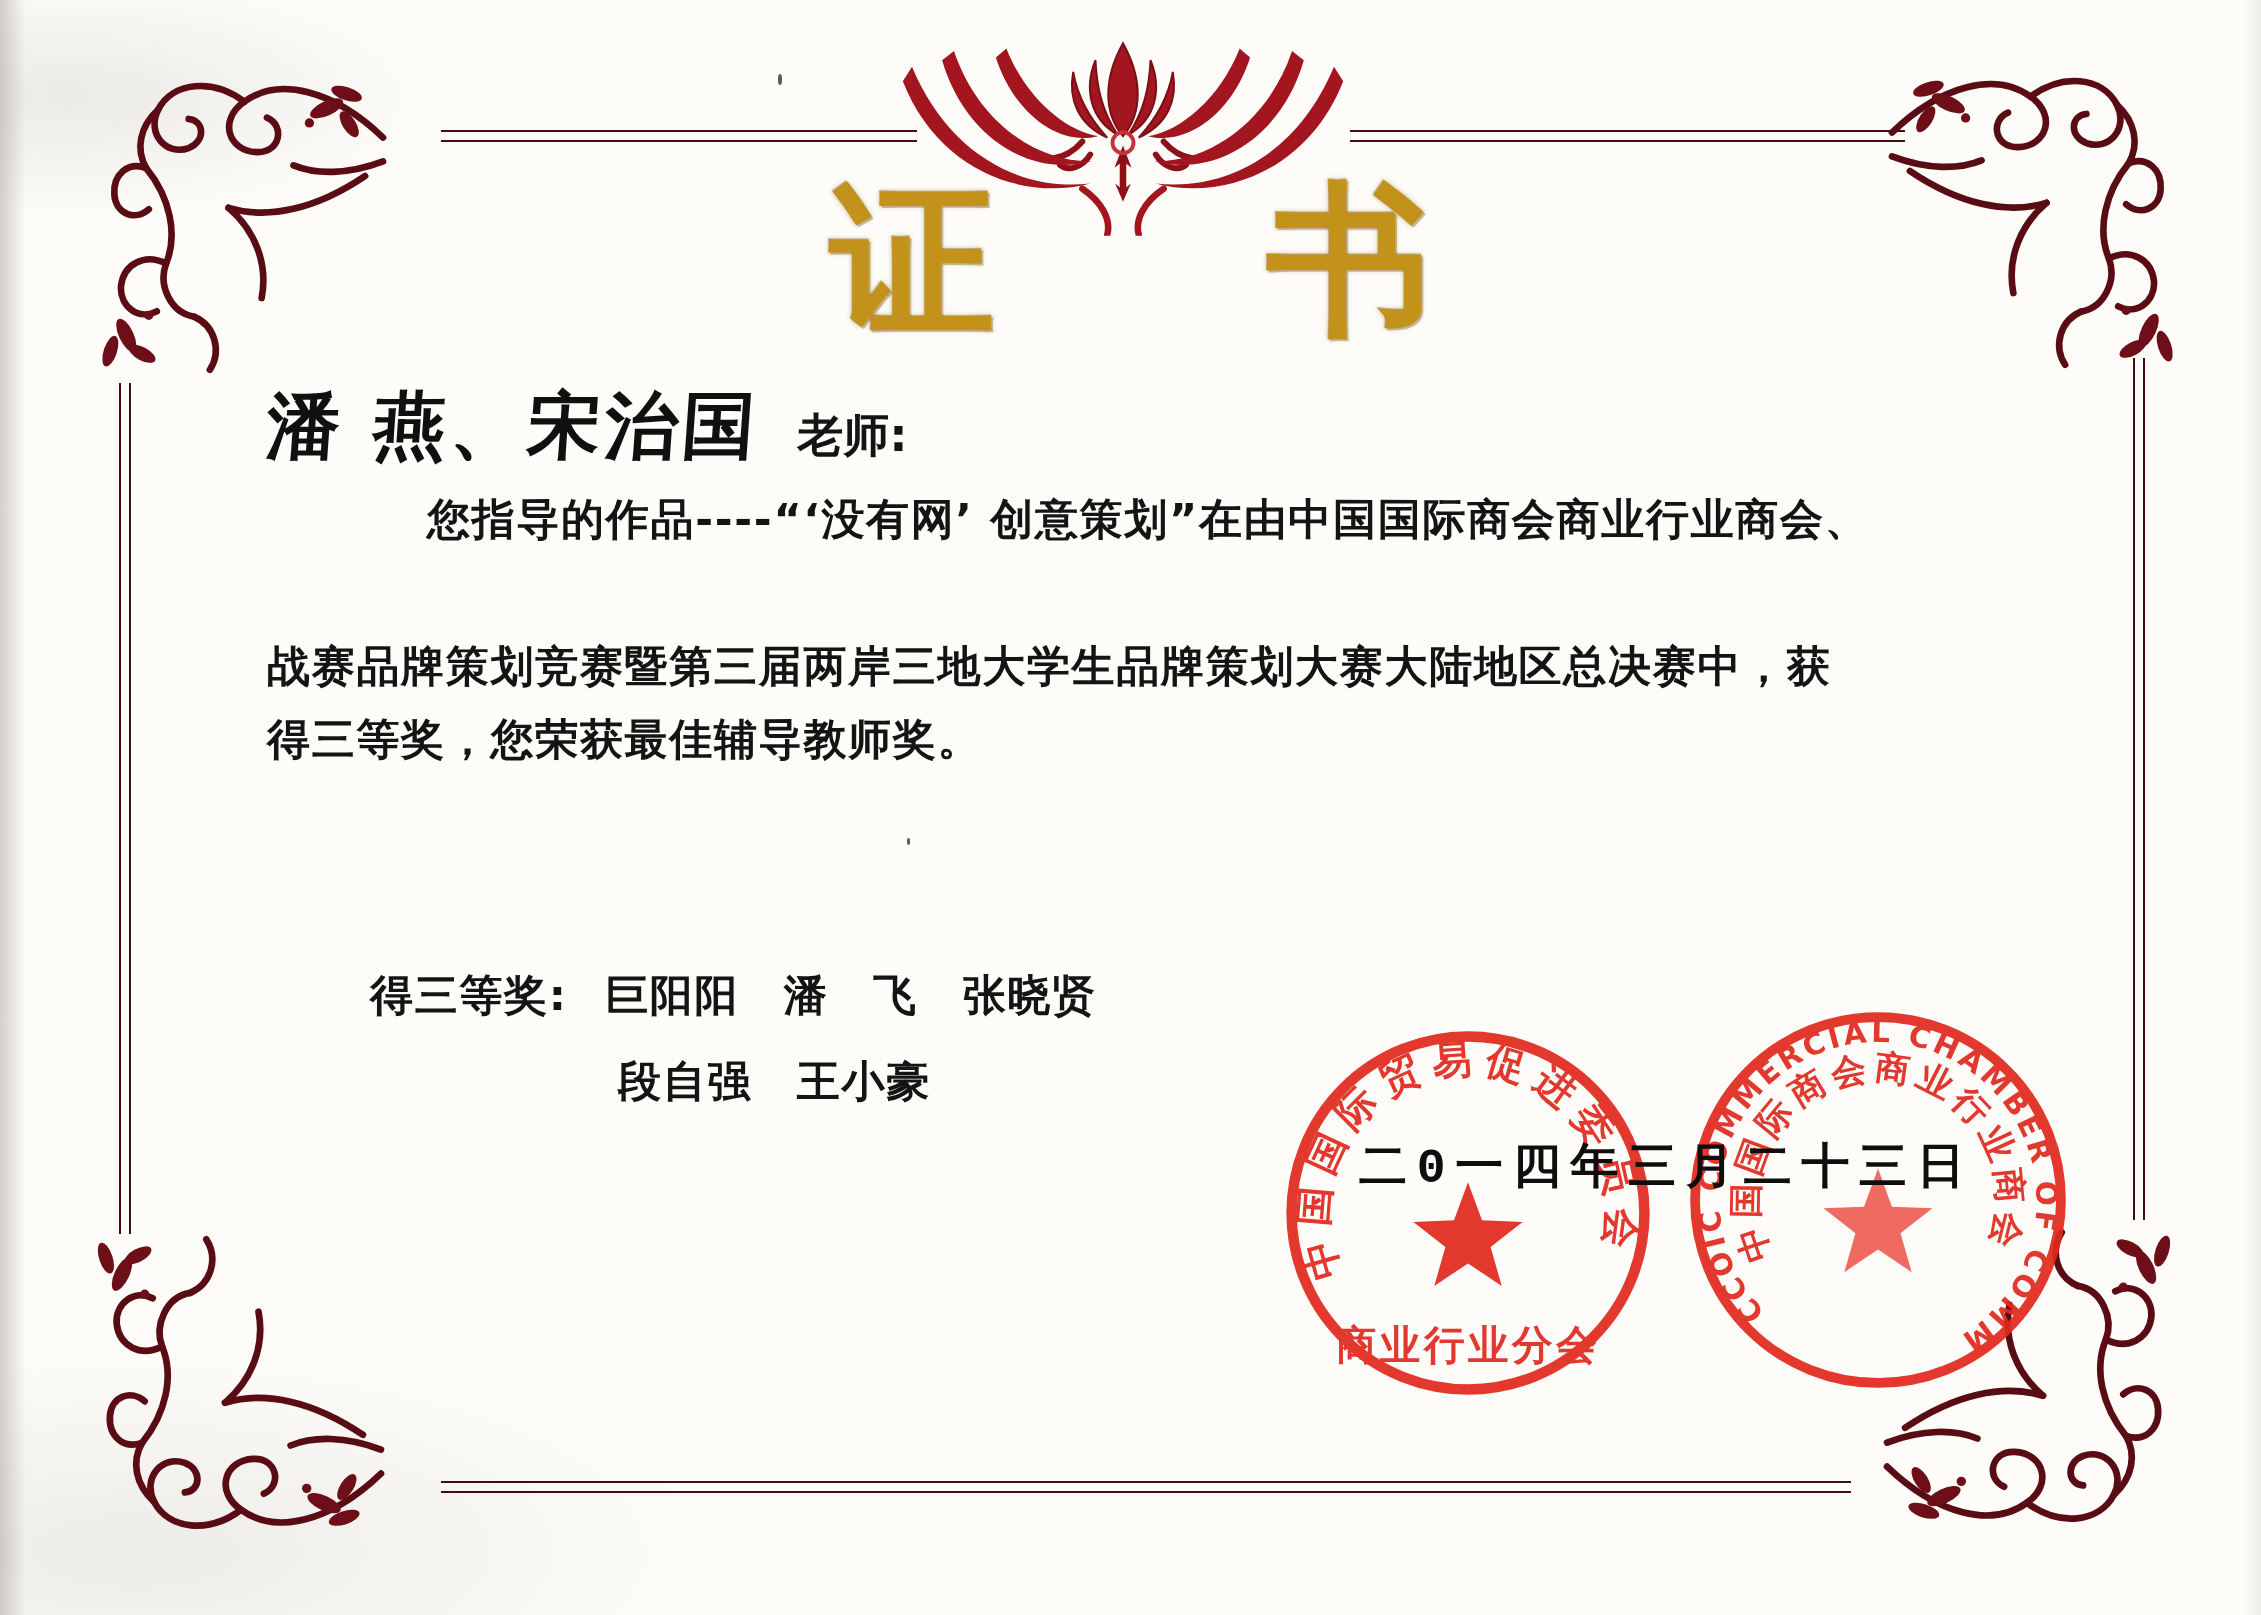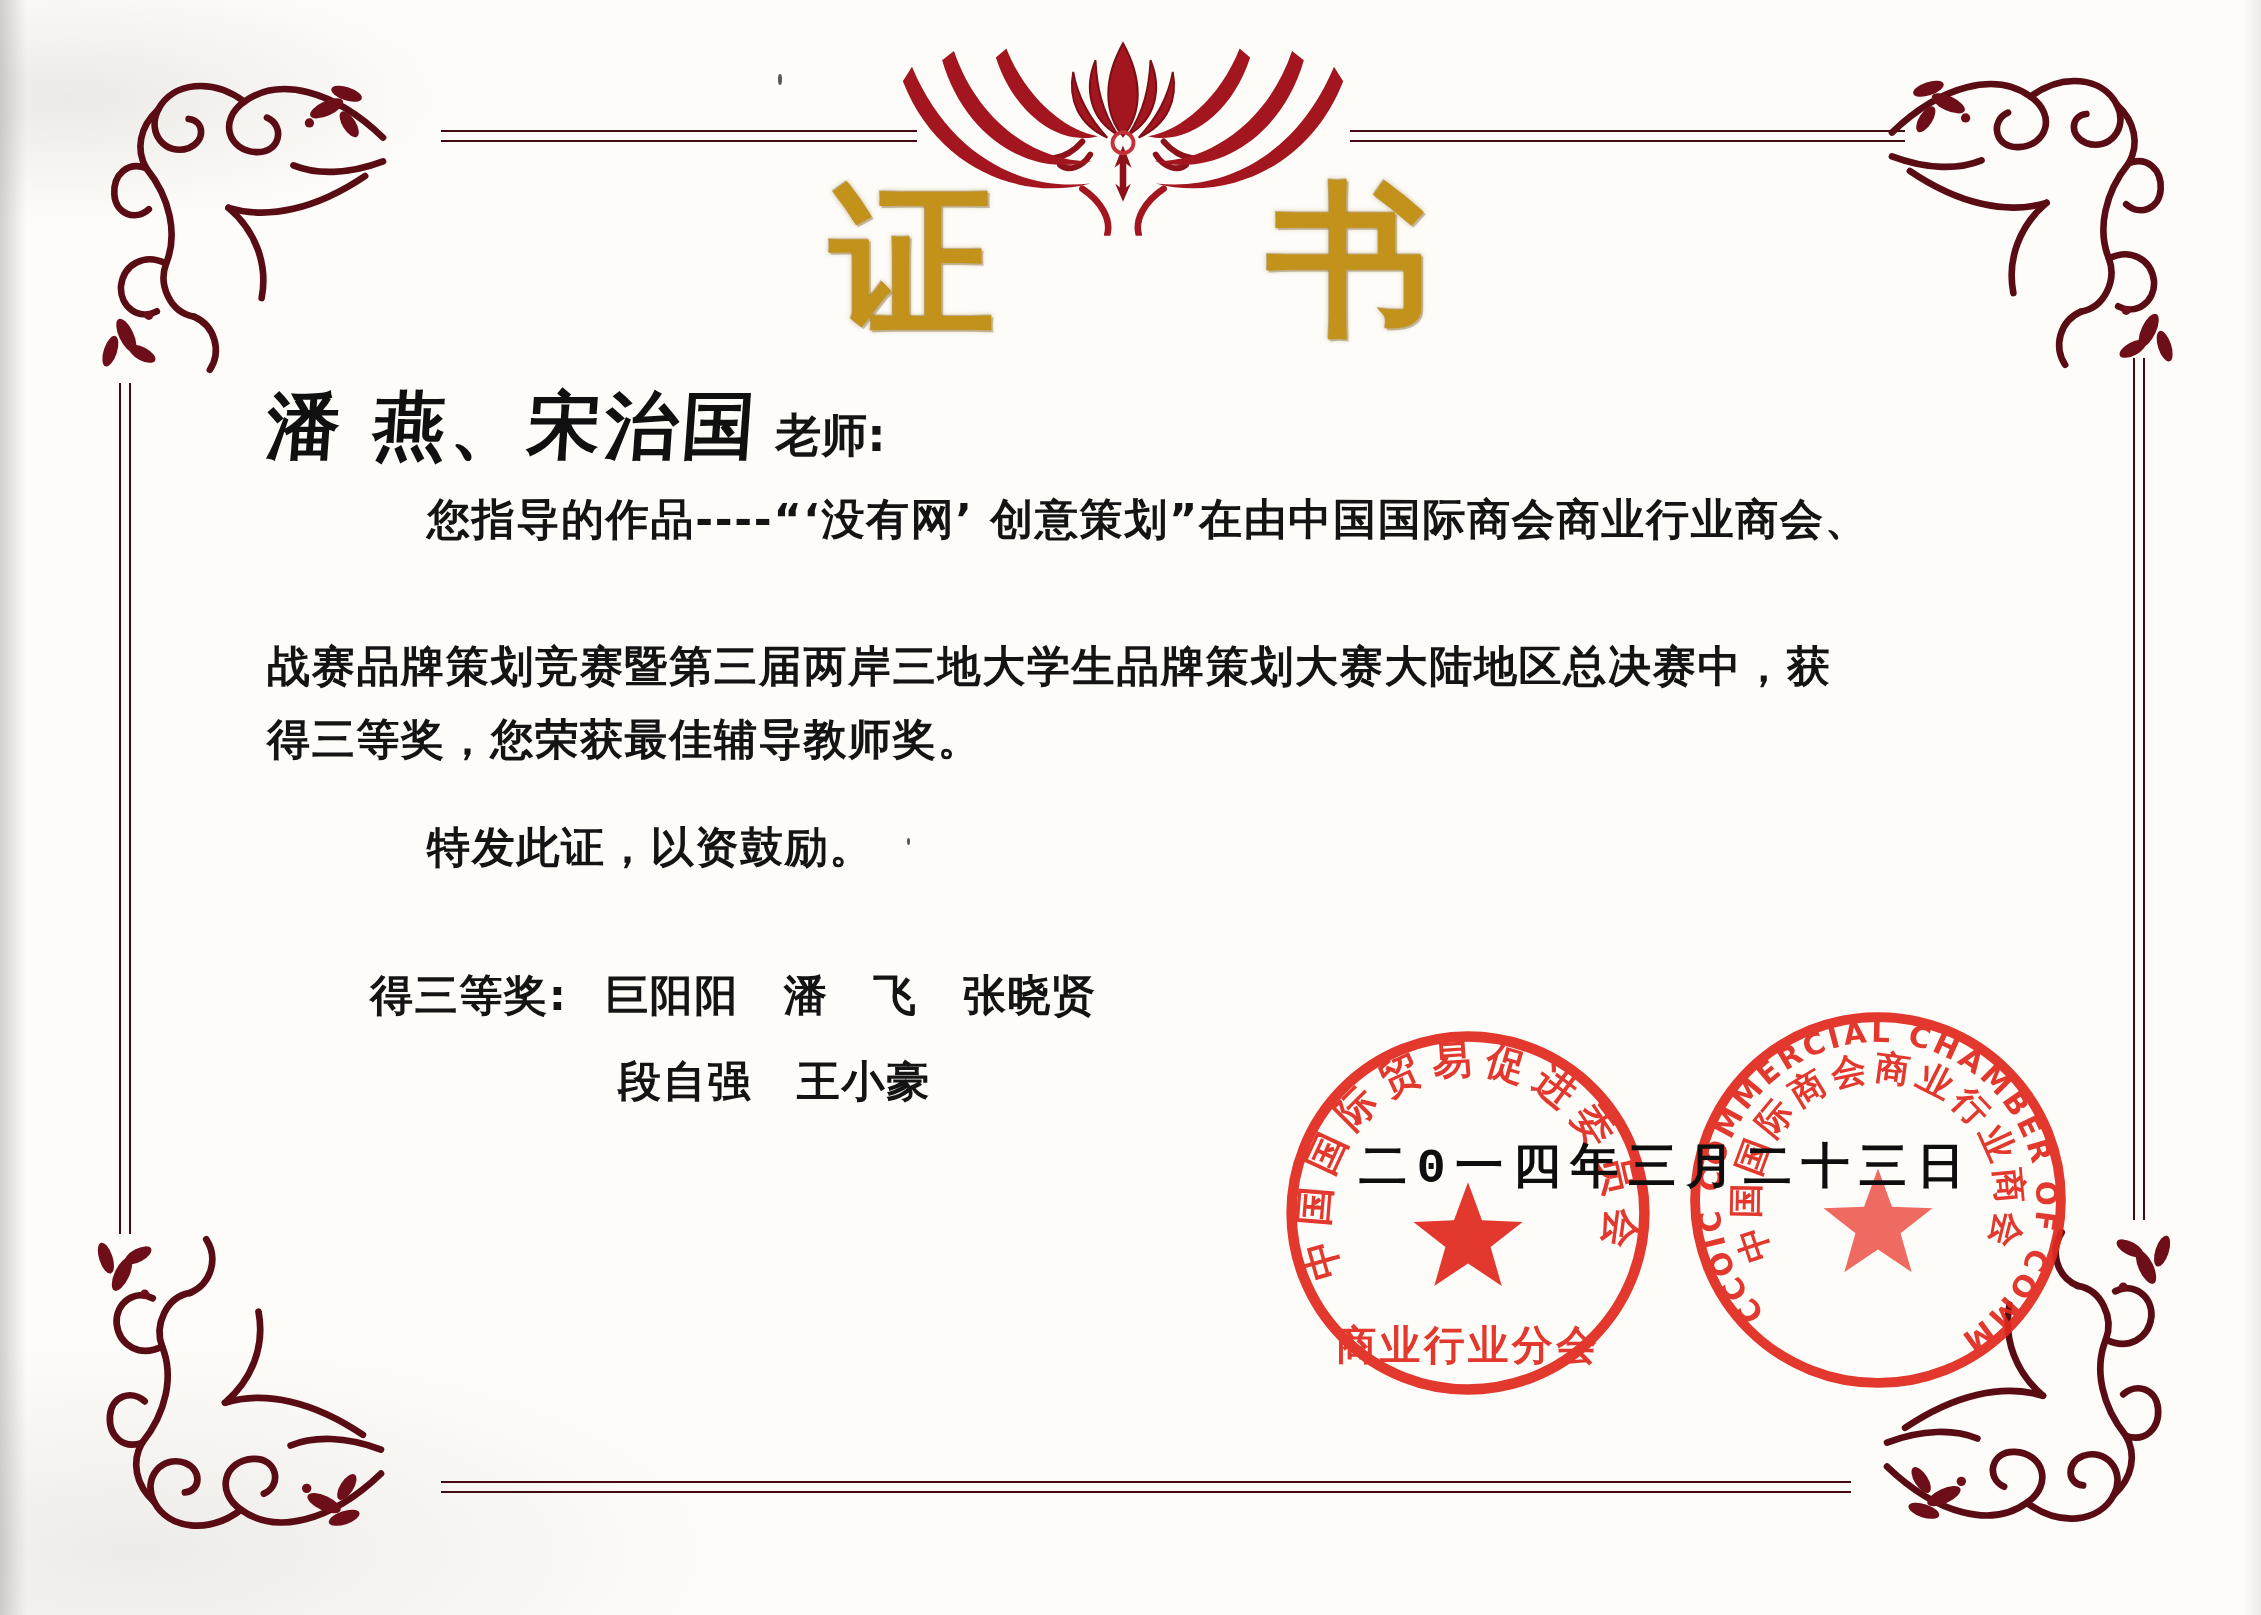--- a/index.html
+++ b/index.html
@@ -36,21 +36,21 @@
     font-family:"DejaVu Serif","Liberation Serif",serif;
   }
   .recipient{position:absolute;left:267px;top:378px;z-index:3;white-space:nowrap;}
   .recipient .names{
     font-size:73px;font-weight:700;color:#101010;
     transform:skewX(-4deg);display:inline-block;
     font-family:"DejaVu Serif","Liberation Serif",serif;
     letter-spacing:4.1px;
   }
   .recipient .honorific{
-    font-size:46px;font-weight:700;color:#141414;margin-left:16px;
+    font-size:46px;font-weight:700;color:#141414;margin-left:38px;
     font-family:"DejaVu Sans","Liberation Sans",sans-serif;
   }
   .bodyline{
     position:absolute;z-index:3;white-space:nowrap;
     font-size:43px;font-weight:600;color:#141414;letter-spacing:1.7px;
     font-family:"DejaVu Sans","Liberation Sans",sans-serif;
   }
   .team{font-weight:700;}
   .date{
     position:absolute;left:1359px;top:1134px;z-index:5;white-space:nowrap;
@@ -155,21 +155,20 @@
     <span class="title-char">书</span>
   </div>
 
   <div class="recipient">
     <span class="names">潘  燕、宋治国</span><span class="honorific">老师:</span>
   </div>
 
   <div class="bodyline" style="left:427px;top:491px;">您指导的作品----“‘没有网’ 创意策划”在由中国国际商会商业行业商会、</div>
   <div class="bodyline" style="left:267px;top:638px;">战赛品牌策划竞赛暨第三届两岸三地大学生品牌策划大赛大陆地区总决赛中，获</div>
   <div class="bodyline" style="left:267px;top:711px;">得三等奖，您荣获最佳辅导教师奖。</div>
-  <div class="bodyline" style="left:427px;top:819px;">特发此证，以资鼓励。</div>
 
   <div class="bodyline team" style="left:370px;top:967px;">
     <span>得三等奖:</span>
     <span style="margin-left:20.7px;">巨阳阳　潘　飞　张晓贤</span>
   </div>
   <div class="bodyline team" style="left:618px;top:1053px;">段自强　王小豪</div>
 
   <div class="date">二0一四年三月二十三日</div>
 
   <svg class="stamp" style="left:1279px;top:1024px;" width="378" height="378" viewBox="0 0 540 540">

